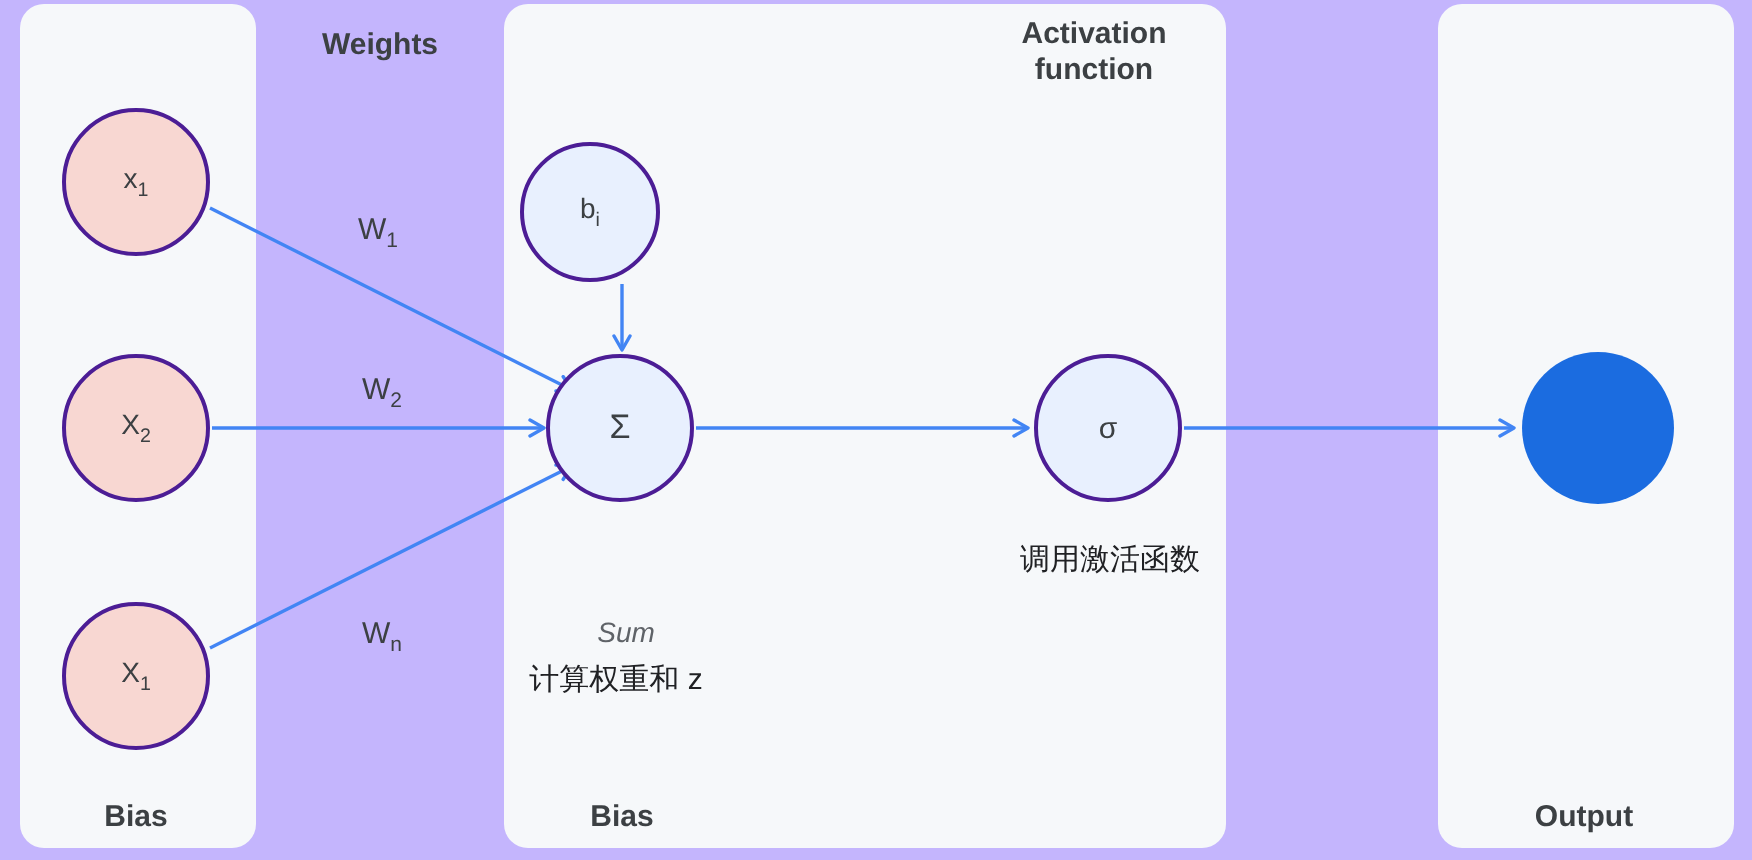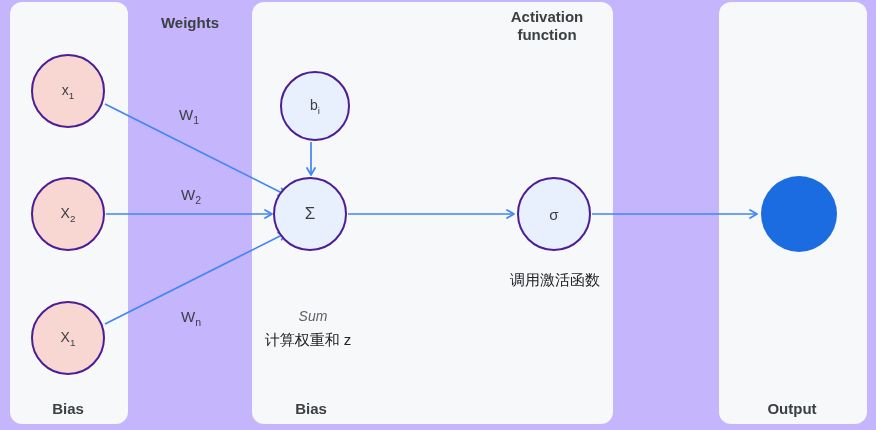--- a/index.html
+++ b/index.html
@@ -62,21 +62,21 @@
   <div class="node node-pink" style="left:31px;top:54px;width:74px;height:74px;">
     <span><span>x</span><sub>1</sub></span>
   </div>
   <div class="node node-pink" style="left:31px;top:177px;width:74px;height:74px;">
     <span><span>X</span><sub>2</sub></span>
   </div>
   <div class="node node-pink" style="left:31px;top:301px;width:74px;height:74px;">
     <span><span>X</span><sub>1</sub></span>
   </div>
 
-  <div class="node node-blue" style="left:280px;top:71px;width:70px;height:70px;">
+  <div class="node node-blue" style="left:260px;top:71px;width:70px;height:70px;">
     <span><span>b</span><sub>i</sub></span>
   </div>
 
   <div class="node node-blue" style="left:273px;top:177px;width:74px;height:74px;">
     <span class="sum-symbol">Σ</span>
   </div>
 
   <div class="node node-blue" style="left:517px;top:177px;width:74px;height:74px;">
     <span class="sigma-symbol">σ</span>
   </div>

